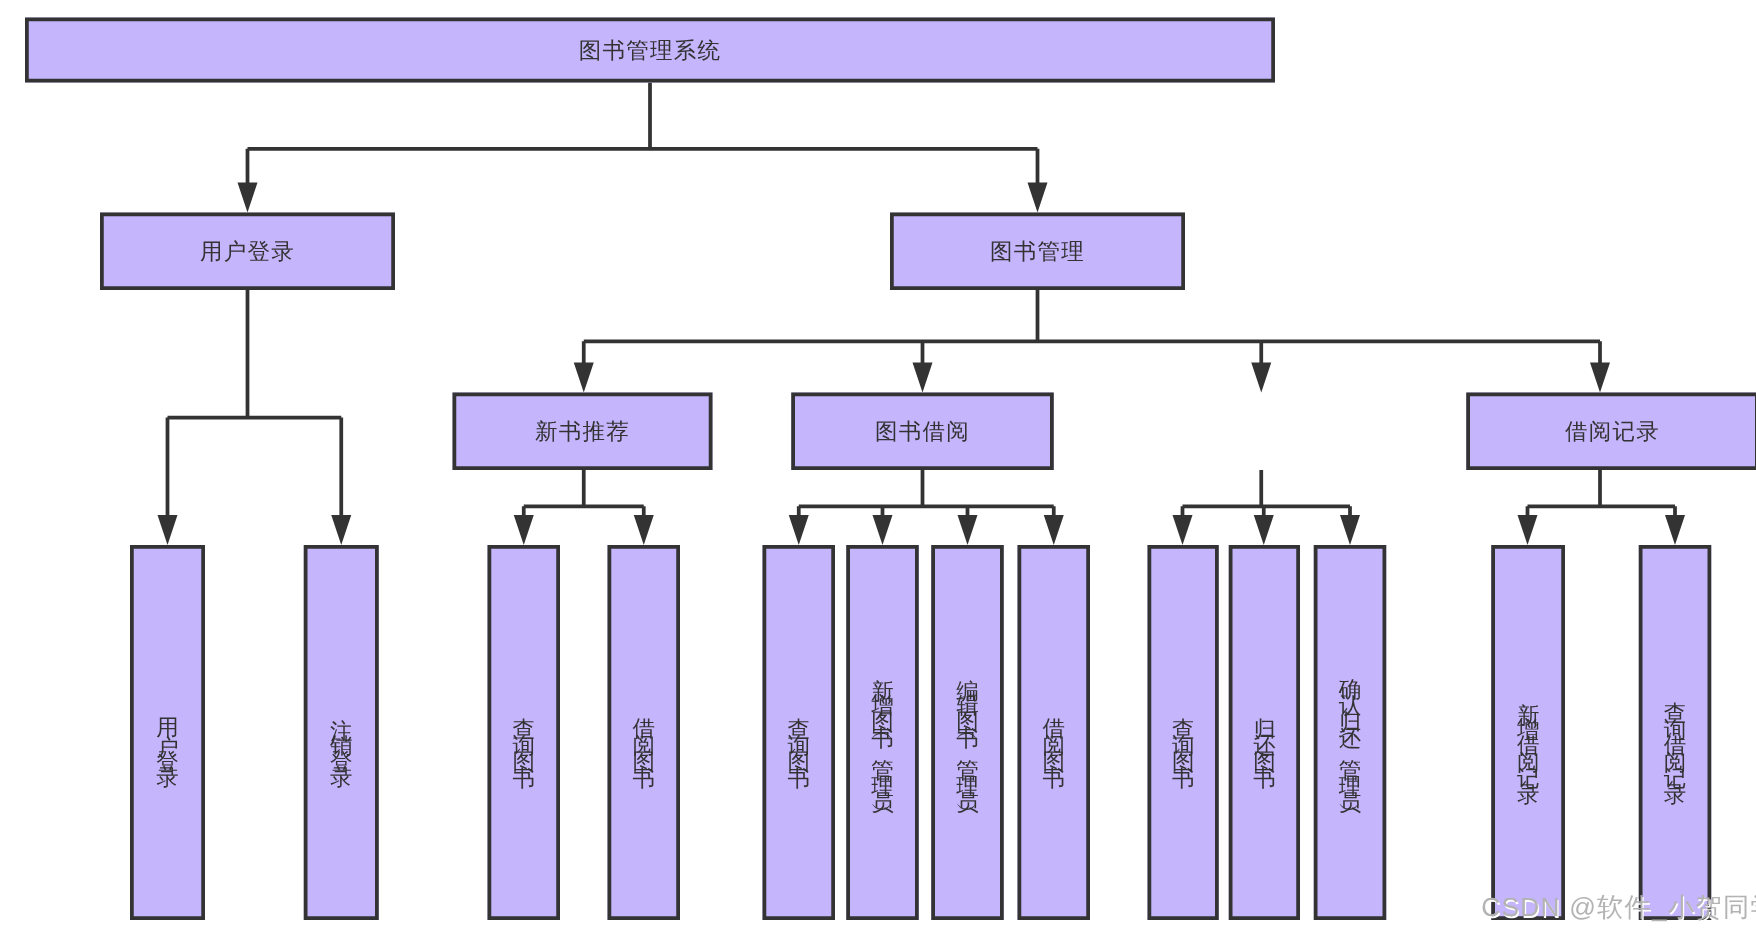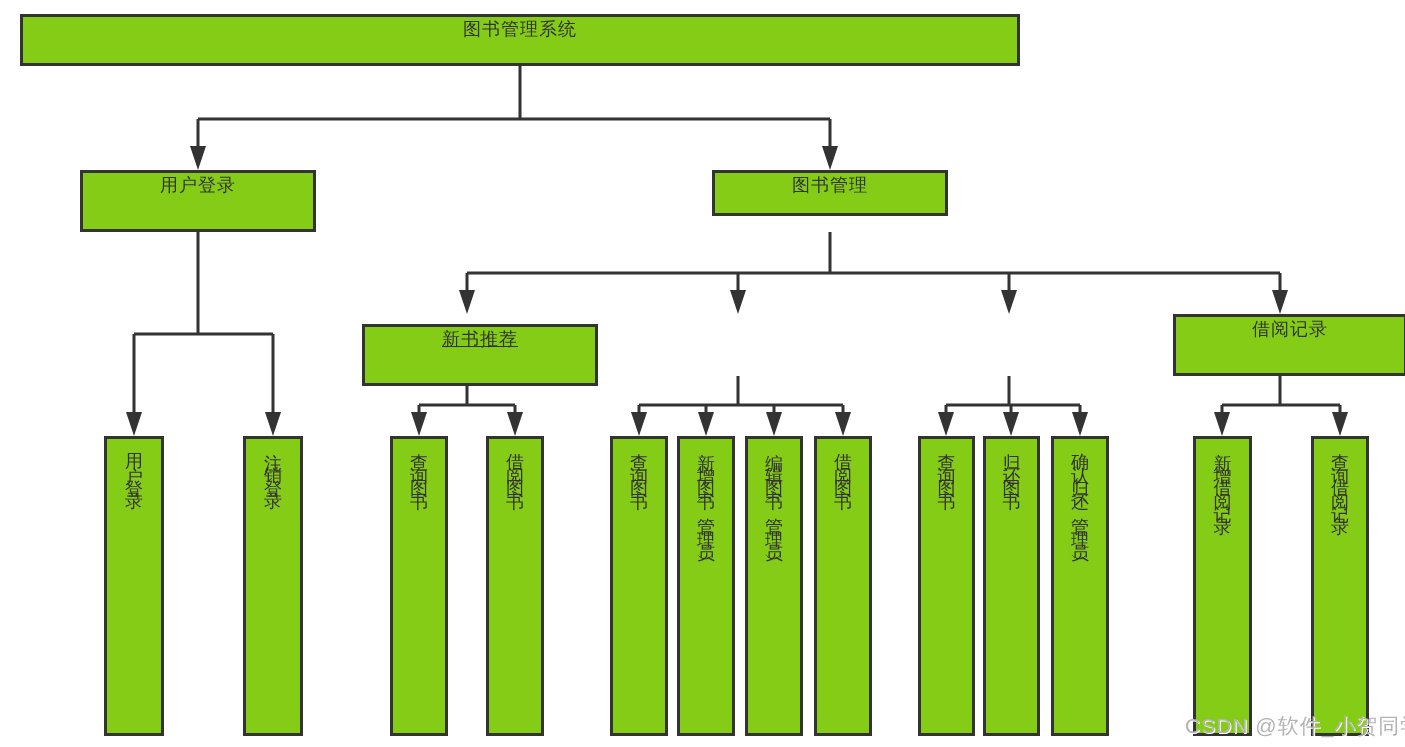--- a/index.html
+++ b/index.html
@@ -21,22 +21,23 @@
     position: absolute;
     left: 0; top: 0;
     width: 1405px;
     height: 747px;
     pointer-events: none;
   }
   .node {
     position: absolute;
     box-sizing: border-box;
     border: 3px solid #333333;
-    background: #84cc16;
+    background: #c4b5fd;
     display: flex;
+    align-items: center;
     justify-content: center;
     color: #333333;
     font-size: 18px;
     letter-spacing: 1px;
   }
   .leaf .vtext {
     writing-mode: vertical-rl;
     text-orientation: mixed;
     letter-spacing: 13px;
     font-size: 18px;
@@ -100,26 +101,29 @@
     </g>
   </svg>
 
   <div class="node" style="left:20px; top:14px; width:1000px; height:52px;">
     <span>图书管理系统</span>
   </div>
 
   <div class="node" style="left:80px; top:170px; width:236px; height:62px;">
     <span>用户登录</span>
   </div>
-  <div class="node" style="left:712px; top:170px; width:236px; height:46px;">
+  <div class="node" style="left:712px; top:170px; width:236px; height:62px;">
     <span>图书管理</span>
   </div>
 
-  <div class="node" style="left:362px; top:324px; width:236px; height:62px;text-decoration:underline;">
+  <div class="node" style="left:362px; top:314px; width:208px; height:62px;">
     <span>新书推荐</span>
+  </div>
+  <div class="node" style="left:633px; top:314px; width:210px; height:62px;">
+    <span>图书借阅</span>
   </div>
   <div class="node" style="left:1173px; top:314px; width:234px; height:62px;">
     <span>借阅记录</span>
   </div>
 
   <div class="node leaf" style="left:104px; top:436px; width:60px; height:300px;">
     <span class="vtext">用户登录</span>
   </div>
   <div class="node leaf" style="left:243px; top:436px; width:60px; height:300px;">
     <span class="vtext">注销登录</span>

